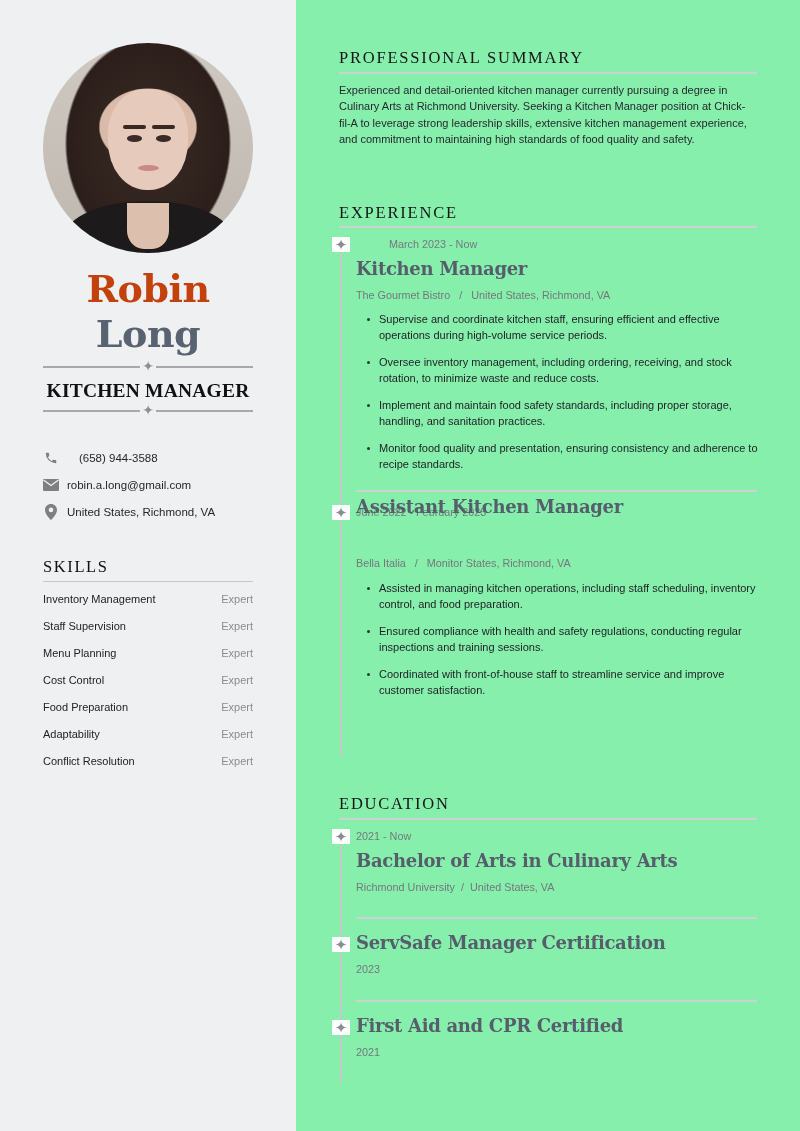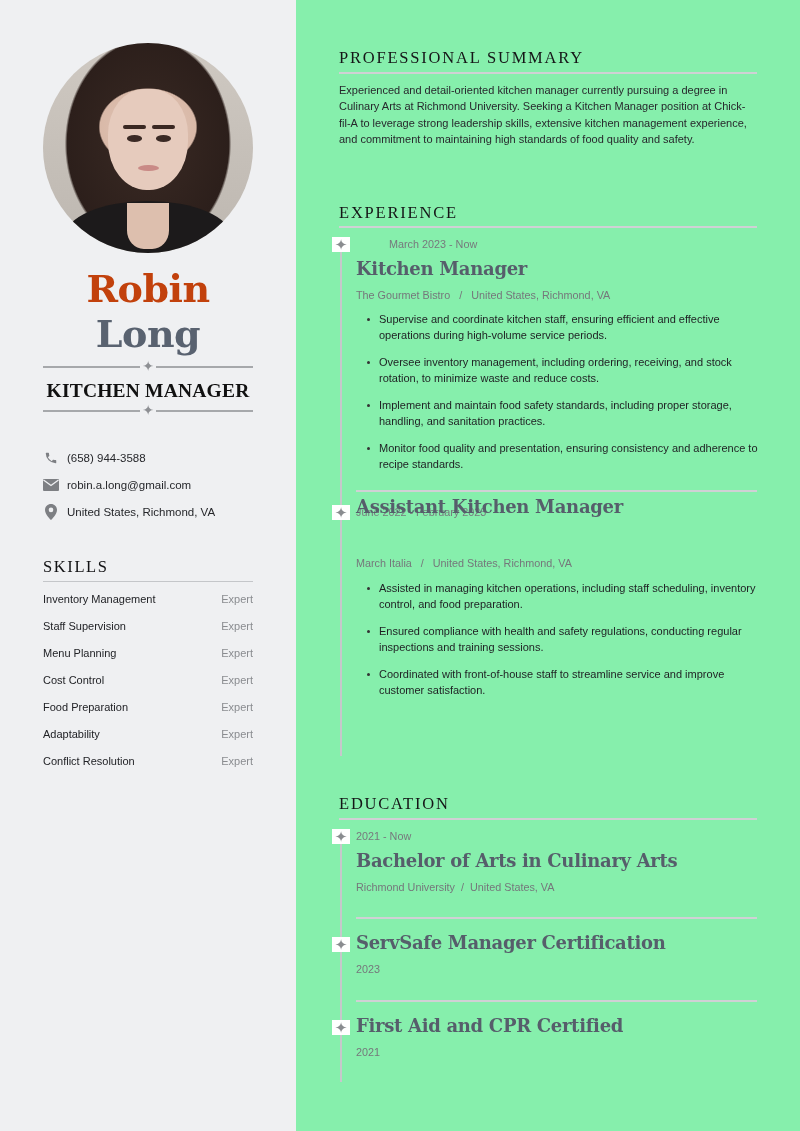--- a/index.html
+++ b/index.html
@@ -83,21 +83,21 @@
     <div class="star">✦</div>
     <div class="line-r"></div>
   </div>
   <div class="job-title">KITCHEN MANAGER</div>
   <div class="divider" style="top:405px;">
     <div class="line-l"></div>
     <div class="star">✦</div>
     <div class="line-r"></div>
   </div>
 
-  <div class="contact" style="top:449px;">
+  <div class="contact" style="top:449px;gap:12px;">
     <span class="ic">
       <svg width="14" height="14" viewBox="0 0 24 24">
           <path fill="#7d7f83" d="M6.6 10.8a15.1 15.1 0 0 0 6.6 6.6l2.2-2.2c.3-.3.7-.4 1-.2 1.1.4 2.3.6 3.6.6.6 0 1 .4 1 1V20c0 .6-.4 1-1 1A17 17 0 0 1 3 4c0-.6.4-1 1-1h3.5c.6 0 1 .4 1 1 0 1.3.2 2.5.6 3.6.1.3 0 .7-.2 1l-2.3 2.2z"></path>
         </svg>
     </span>
     <span class="txt">(658) 944-3588</span>
   </div>
   <div class="contact" style="top:476px;">
     <span class="ic">
       <svg width="16" height="12" viewBox="0 0 16 12">
@@ -167,21 +167,21 @@
     <li>Supervise and coordinate kitchen staff, ensuring efficient and effective operations during high-volume service periods.</li>
     <li>Oversee inventory management, including ordering, receiving, and stock rotation, to minimize waste and reduce costs.</li>
     <li>Implement and maintain food safety standards, including proper storage, handling, and sanitation practices.</li>
     <li>Monitor food quality and presentation, ensuring consistency and adherence to recipe standards.</li>
   </ul>
   <div class="item-rule" style="top:490px;"></div>
 
   <div class="tl-star" style="top:505px;">✦</div>
   <div class="date" style="top:506px;">June 2022 - February 2023</div>
   <div class="role" style="top:496px;">Assistant Kitchen Manager</div>
-  <div class="company" style="top:557px;">March Italia   /   United States, Richmond, VA</div>
+  <div class="company" style="top:557px;">Bella Italia   /   Monitor States, Richmond, VA</div>
   <ul class="bullets" style="top:580px;">
     <li>Assisted in managing kitchen operations, including staff scheduling, inventory control, and food preparation.</li>
     <li>Ensured compliance with health and safety regulations, conducting regular inspections and training sessions.</li>
     <li>Coordinated with front-of-house staff to streamline service and improve customer satisfaction.</li>
   </ul>
 
   <div class="sec-title" style="top:794px;">EDUCATION</div>
   <div class="sec-rule" style="top:818px;"></div>
   <div class="timeline" style="top:836px; height:246px;"></div>
 

